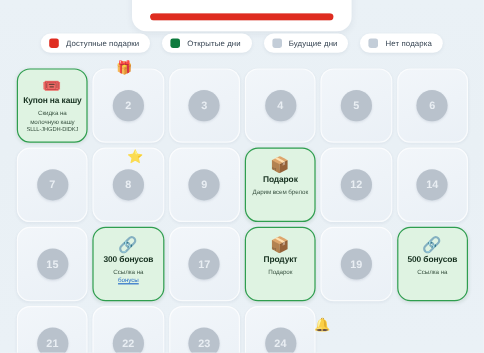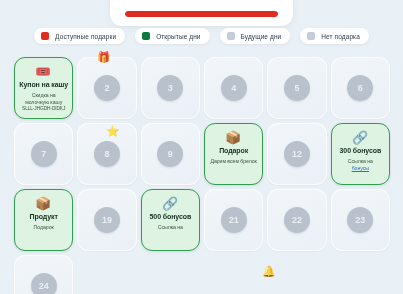--- a/index.html
+++ b/index.html
@@ -180,25 +180,34 @@
         <div class="day-badge">9</div>
       </div>
       <div class="cell reward">
         <div class="reward-icon">📦</div>
         <div class="reward-title">Подарок</div>
         <div class="reward-desc">Дарим всем брелок</div>
       </div>
       <div class="cell locked">
         <div class="day-badge">12</div>
       </div>
+      <div class="cell locked">
+        <div class="day-badge">14</div>
+      </div>
+      <div class="cell locked">
+        <div class="day-badge">15</div>
+      </div>
       <div class="cell reward">
         <div class="reward-icon">🔗</div>
         <div class="reward-title">300 бонусов</div>
         <div class="reward-desc">Ссылка на<a class="reward-link">бонусы</a></div>
       </div>
+      <div class="cell locked">
+        <div class="day-badge">17</div>
+      </div>
       <div class="cell reward">
         <div class="reward-icon">📦</div>
         <div class="reward-title">Продукт</div>
         <div class="reward-desc">Подарок</div>
       </div>
       <div class="cell locked">
         <div class="day-badge">19</div>
       </div>
       <div class="cell reward">
         <div class="reward-icon">🔗</div>

